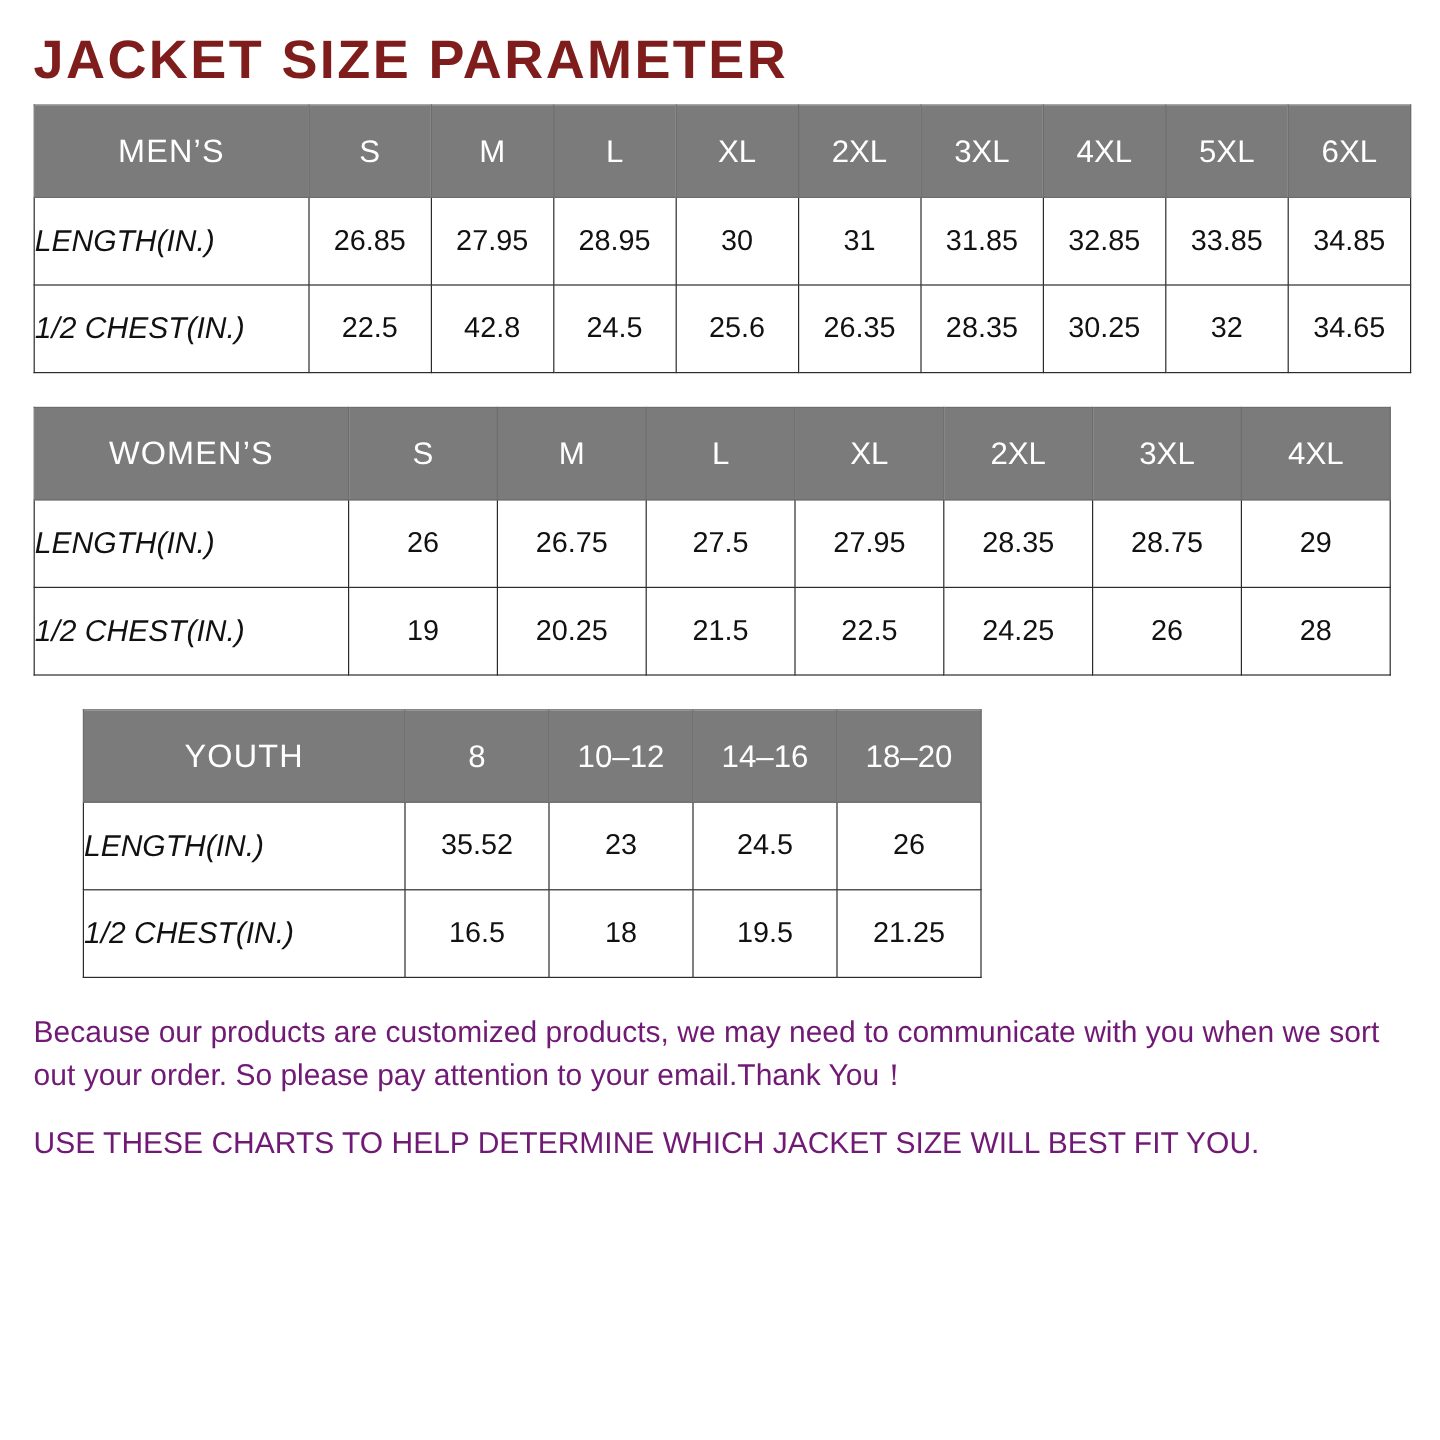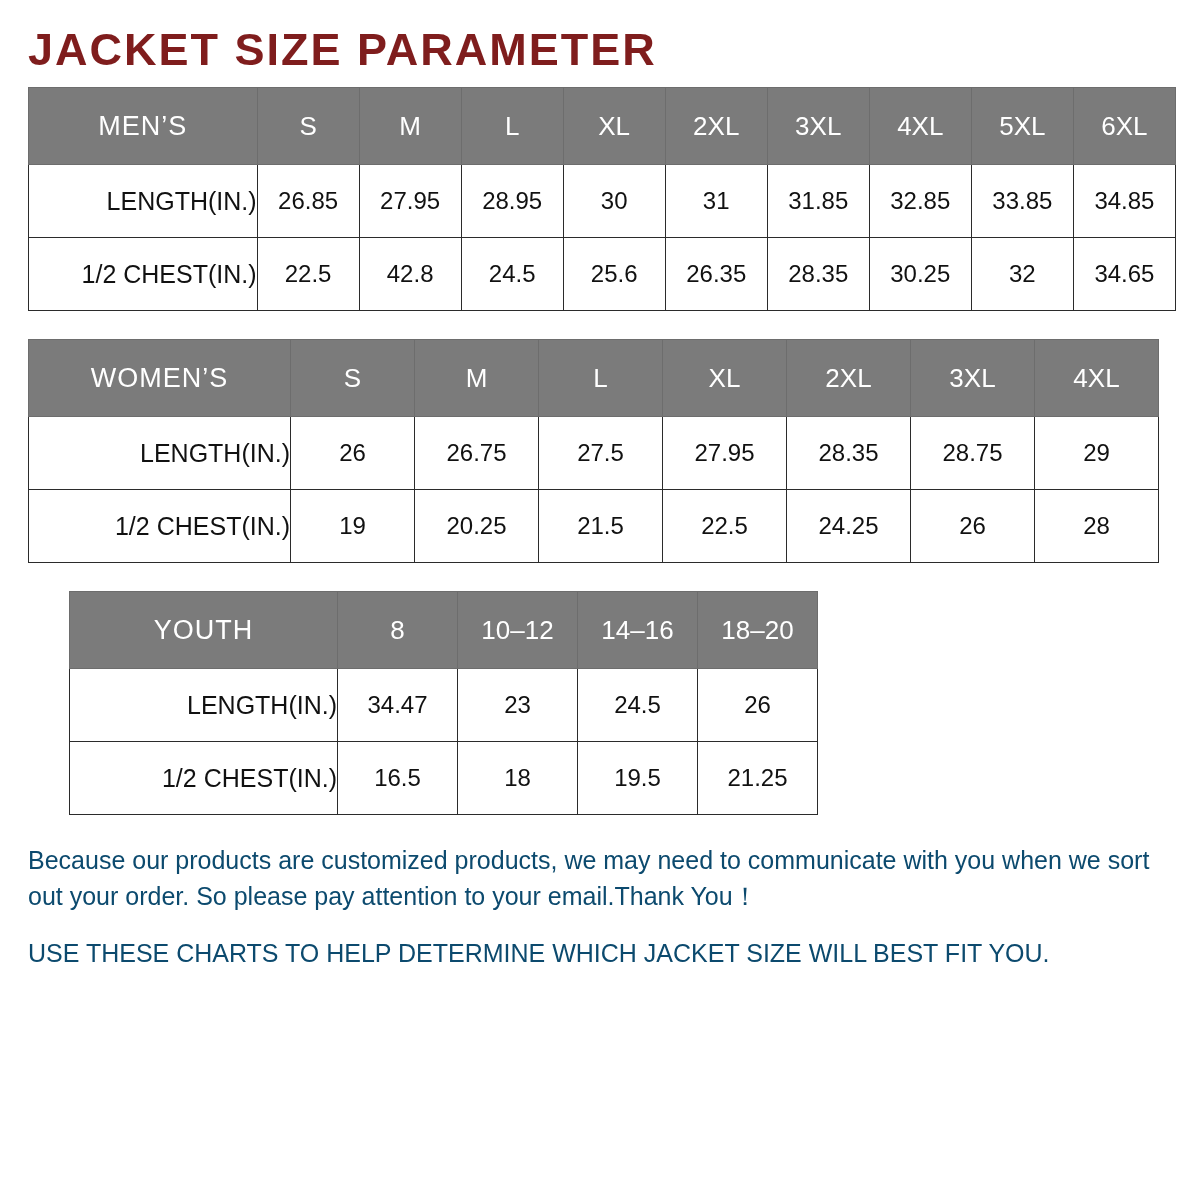--- a/index.html
+++ b/index.html
@@ -57,39 +57,40 @@
     font-size: 26px;
     border-color: #6d6d6d;
     height: 76px;
   }
   table.size-table tr.head td.label {
     font-size: 27px;
     letter-spacing: 1px;
   }
   table.size-table td.rowlabel {
     font-size: 25px;
-    text-align: right;
+    text-align: left;
+    font-style: italic;
   }
   
   #mens-table { width: 1148px; }
   #mens-table .c-label { width: 224px; }
   #mens-table .c-size  { width: 100px; }
 
   
   #womens-table { width: 1128px; }
   #womens-table .c-label { width: 262px; }
   #womens-table .c-size  { width: 124px; }
 
   
   #youth-table { width: 748px; margin-left: 41px; }
   #youth-table .c-label { width: 268px; }
   #youth-table .c-size  { width: 120px; }
 
   .footer {
-    color: #0c4a6e;
+    color: #701a75;
     font-size: 25px;
     line-height: 1.42;
     max-width: 1130px;
   }
   .footer p { margin: 0 0 22px 0; }
   .footer p:last-child { margin-bottom: 0; }
 </style>
 </head>
 <body>
 
@@ -207,21 +208,21 @@
     <tbody>
       <tr class="head">
         <td class="label">YOUTH</td>
         <td>8</td>
         <td>10–12</td>
         <td>14–16</td>
         <td>18–20</td>
       </tr>
       <tr>
         <td class="rowlabel">LENGTH(IN.)</td>
-        <td>34.47</td>
+        <td>35.52</td>
         <td>23</td>
         <td>24.5</td>
         <td>26</td>
       </tr>
       <tr>
         <td class="rowlabel">1/2 CHEST(IN.)</td>
         <td>16.5</td>
         <td>18</td>
         <td>19.5</td>
         <td>21.25</td>

